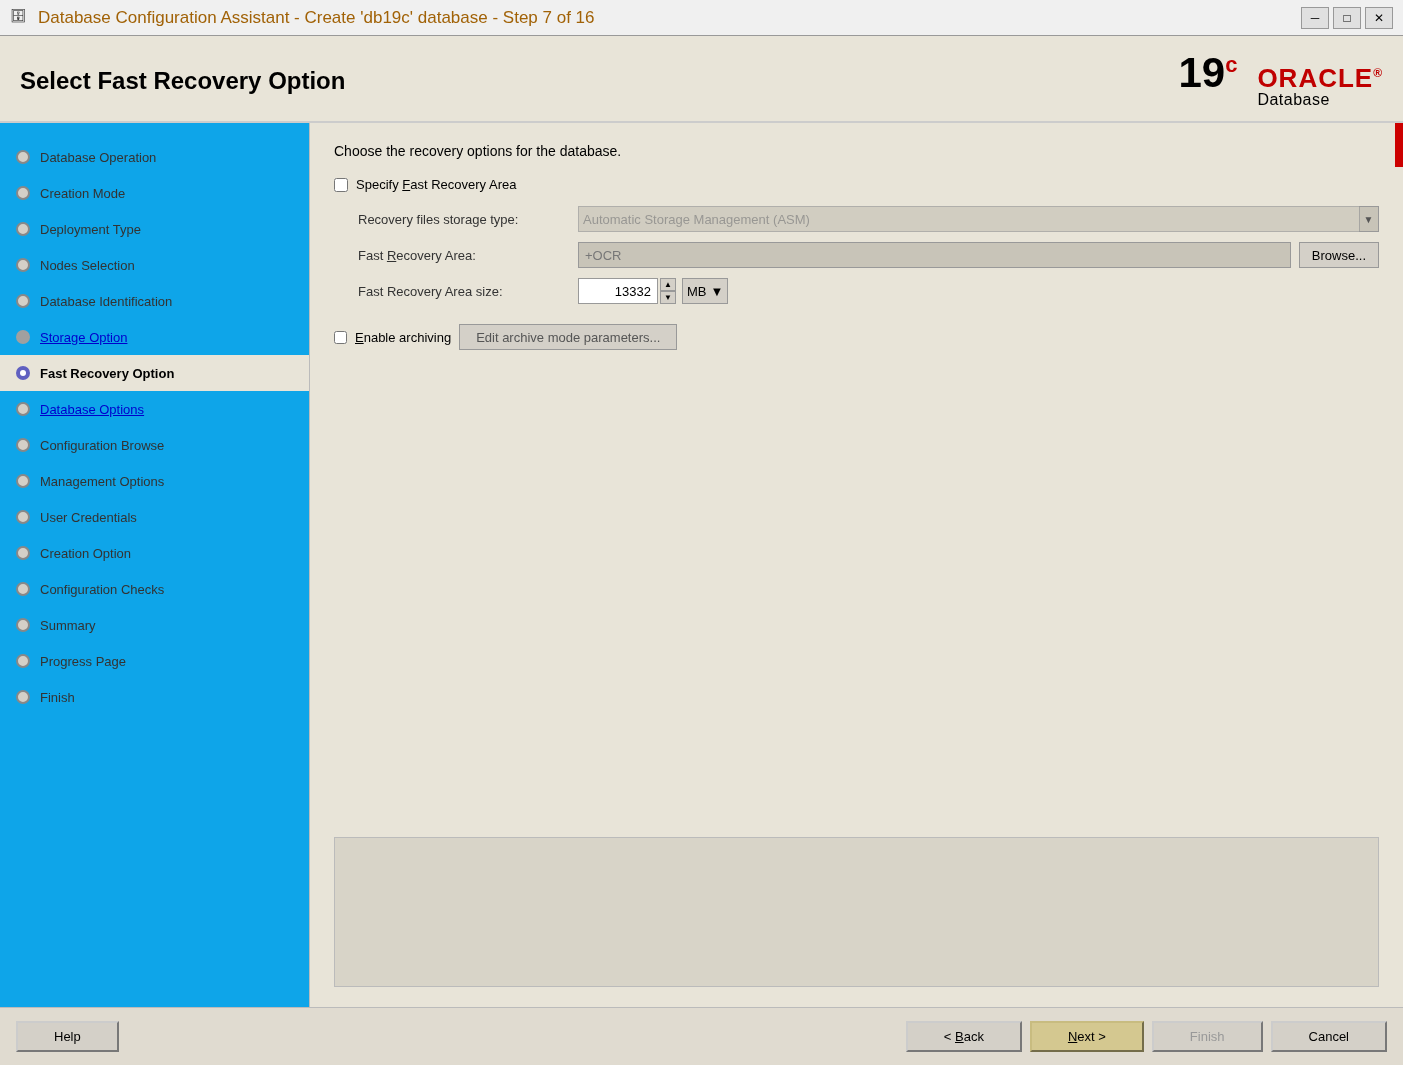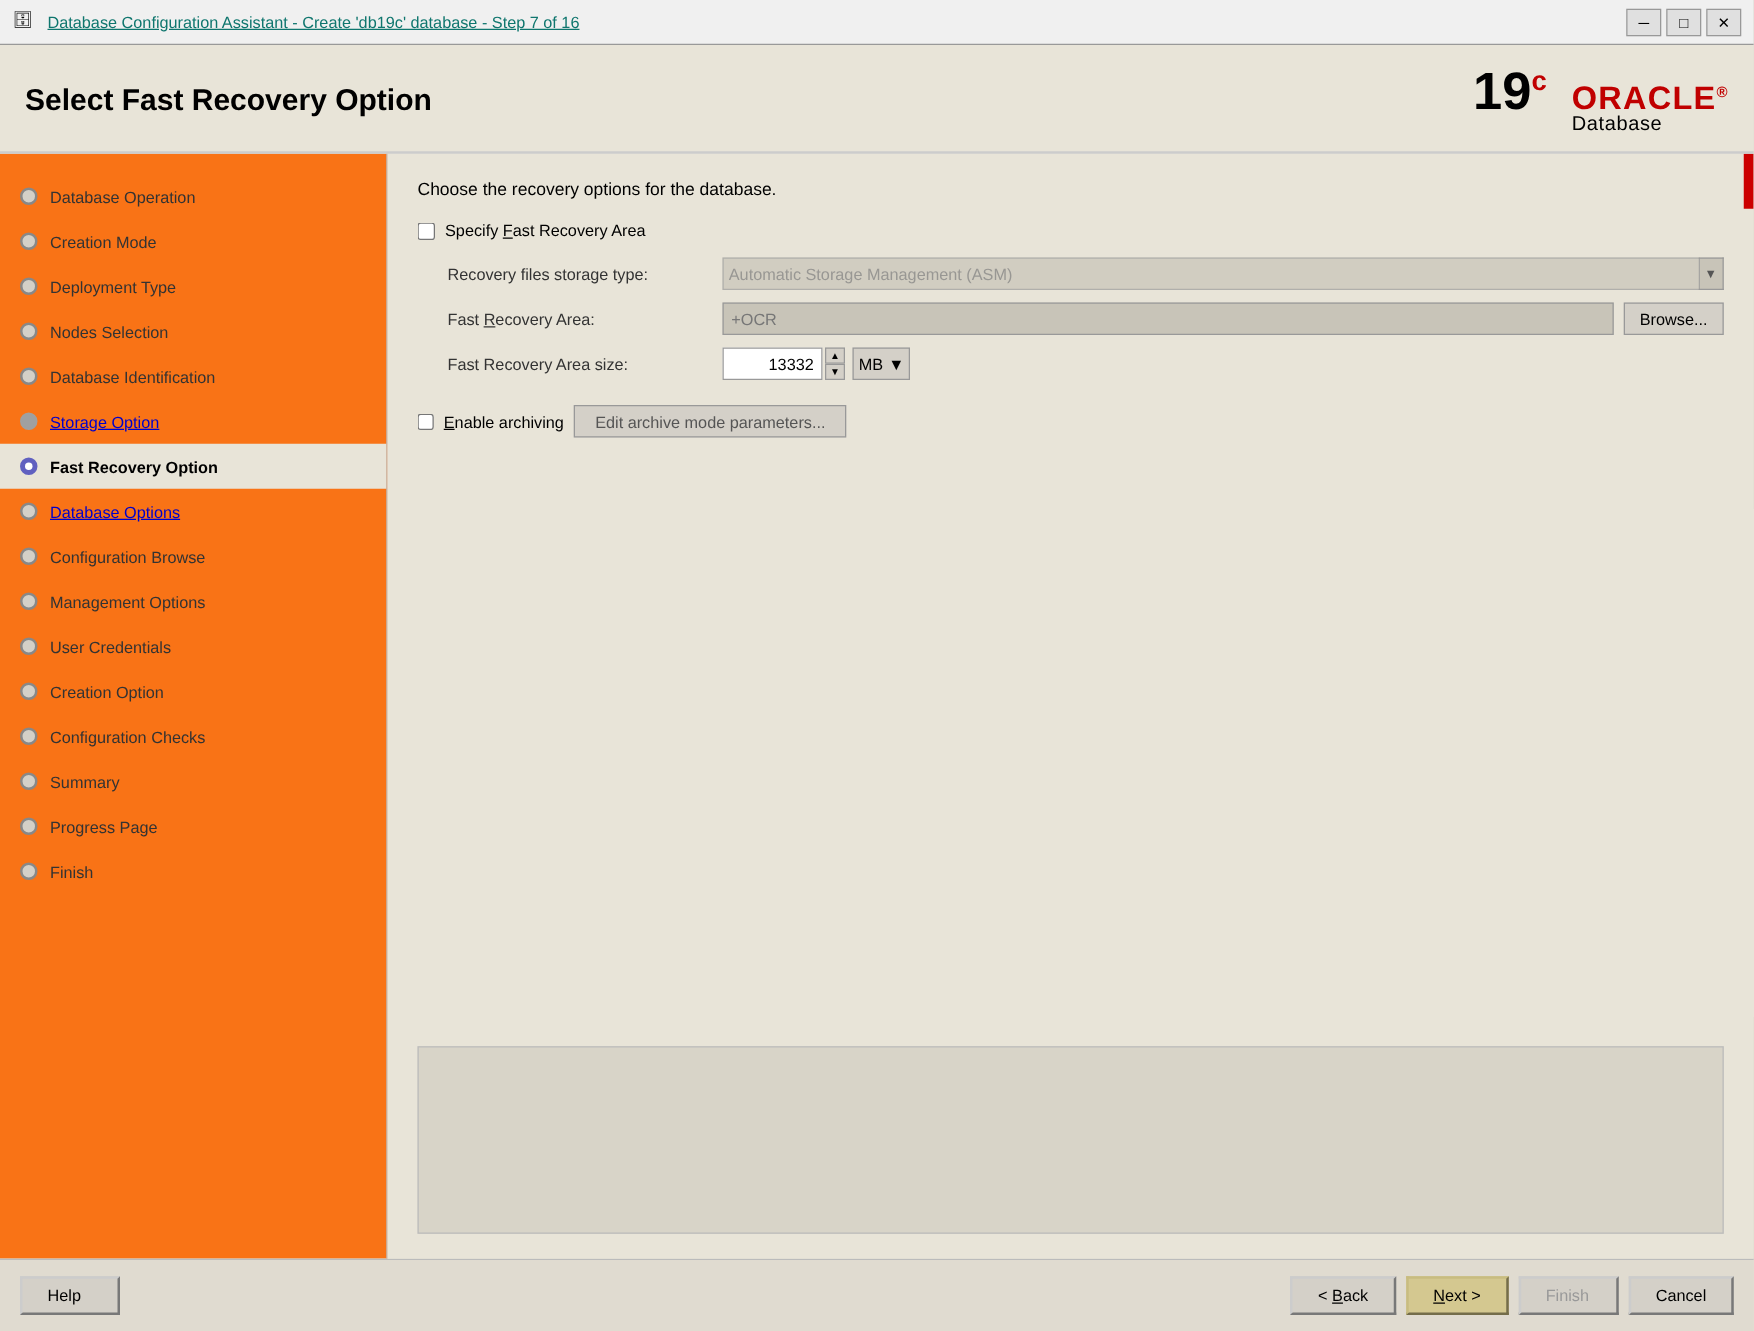--- a/index.html
+++ b/index.html
@@ -25,24 +25,23 @@
     .window-title-left {
       display: flex;
       align-items: center;
       gap: 8px;
     }
     .window-icon {
       width: 20px;
       height: 20px;
     }
     .window-title-text {
-      font-size: 13px;
+      font-size: 17px;
       font-weight: normal;
-      color: #0f766e;
-      text-decoration: underline;
+      color: #a16207;
     }
     .window-controls {
       display: flex;
       gap: 4px;
     }
     .window-control-btn {
       width: 28px;
       height: 22px;
       border: 1px solid #999;
       background: #e0e0e0;
@@ -119,21 +118,21 @@
     
     .app-body {
       display: flex;
       flex: 1;
       overflow: hidden;
     }
 
     
     .sidebar {
       width: 310px;
-      background: #f97316;
+      background: #0ea5e9;
       border-right: 1px solid #bbb;
       padding: 16px 0;
       flex-shrink: 0;
     }
     .sidebar-item {
       display: flex;
       align-items: center;
       padding: 6px 12px 6px 16px;
       cursor: default;
       gap: 10px;
@@ -378,21 +377,21 @@
     }
     .footer-left {
       display: flex;
       gap: 8px;
     }
     .footer-right {
       display: flex;
       gap: 8px;
     }
     .footer-btn {
-      padding: 6px 20px;
+      padding: 6px 36px;
       background: #d4d0c8;
       border: 2px outset #ccc;
       font-size: 13px;
       cursor: pointer;
       min-width: 80px;
       text-align: left;
     }
     .footer-btn.primary {
       background: #d4c890;
       border: 2px outset #c8bc80;

